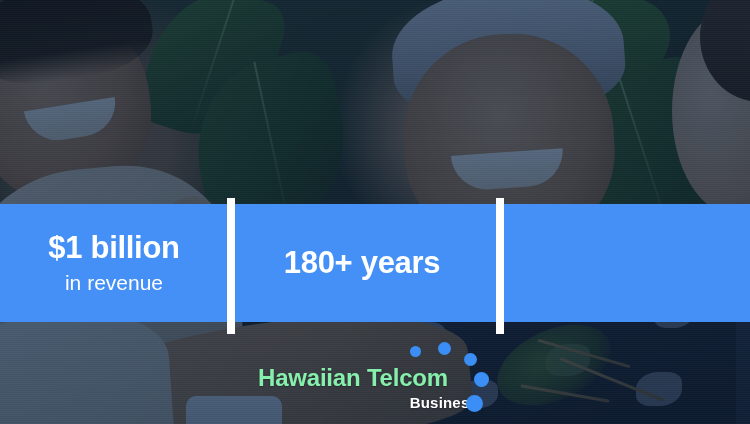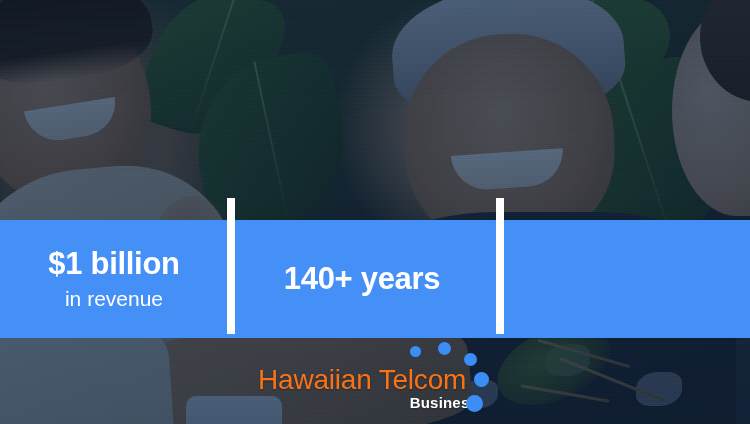--- a/index.html
+++ b/index.html
@@ -169,21 +169,21 @@
     position:absolute; inset:0;
     background-image:
       repeating-linear-gradient(0deg, rgba(255,255,255,.022) 0 1px, rgba(0,0,0,.022) 1px 2px);
     opacity:.75;
   }
 
   
   .band {
     position:absolute;
     left:0;
-    top:220px;
+    top:204px;
     width:750px;
     height:118px;
     background:#4490f7;
     display:flex;
     align-items:center;
   }
 
   .stat {
     flex:1 1 0;
     text-align:center;
@@ -221,23 +221,23 @@
   .logo {
     position:absolute;
     left:258px;
     top:360px;
     width:230px;
     height:58px;
   }
   .logo-word {
     position:absolute;
     left:0; top:4px;
-    color:#f97316;
-    font-size:28px;
-    font-weight:400;
+    color:#86efac;
+    font-size:24px;
+    font-weight:700;
     letter-spacing:-.2px;
     white-space:nowrap;
     text-shadow:0 1px 2px rgba(0,0,0,.30);
   }
   .logo-sub {
     position:absolute;
     left:0; top:34px;
     width:220px;
     text-align:right;
     color:#ffffff;
@@ -318,21 +318,21 @@
   </div>
 
   <div class="band">
 
     <div class="stat s1">
       <div class="big">$1 billion</div>
       <div class="small">in revenue</div>
     </div>
 
     <div class="stat s2">
-      <div class="big">140+ years</div>
+      <div class="big">180+ years</div>
     </div>
 
 
   </div>
 
   <div class="divider d1"></div>
   <div class="divider d2"></div>
 
   <div class="logo">
     <div class="logo-word">Hawaiian Telcom</div>

